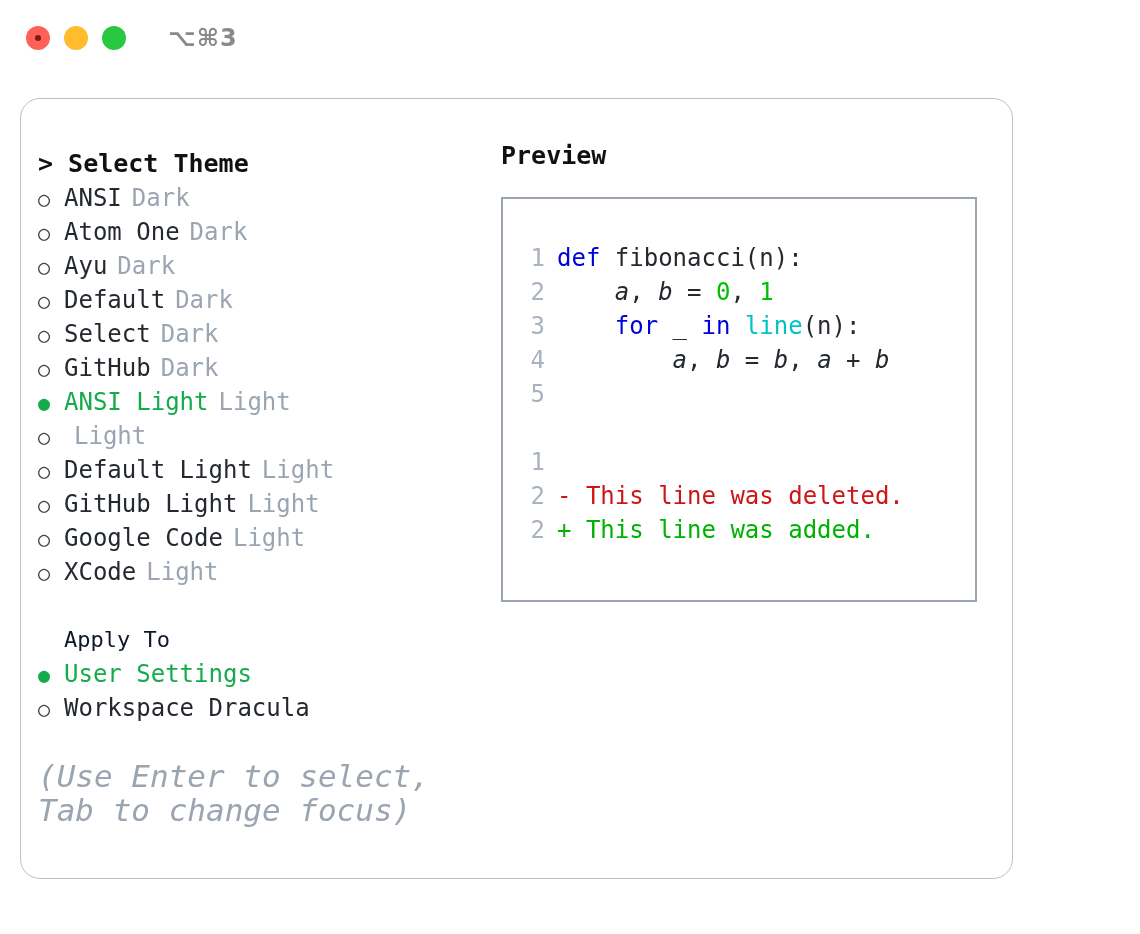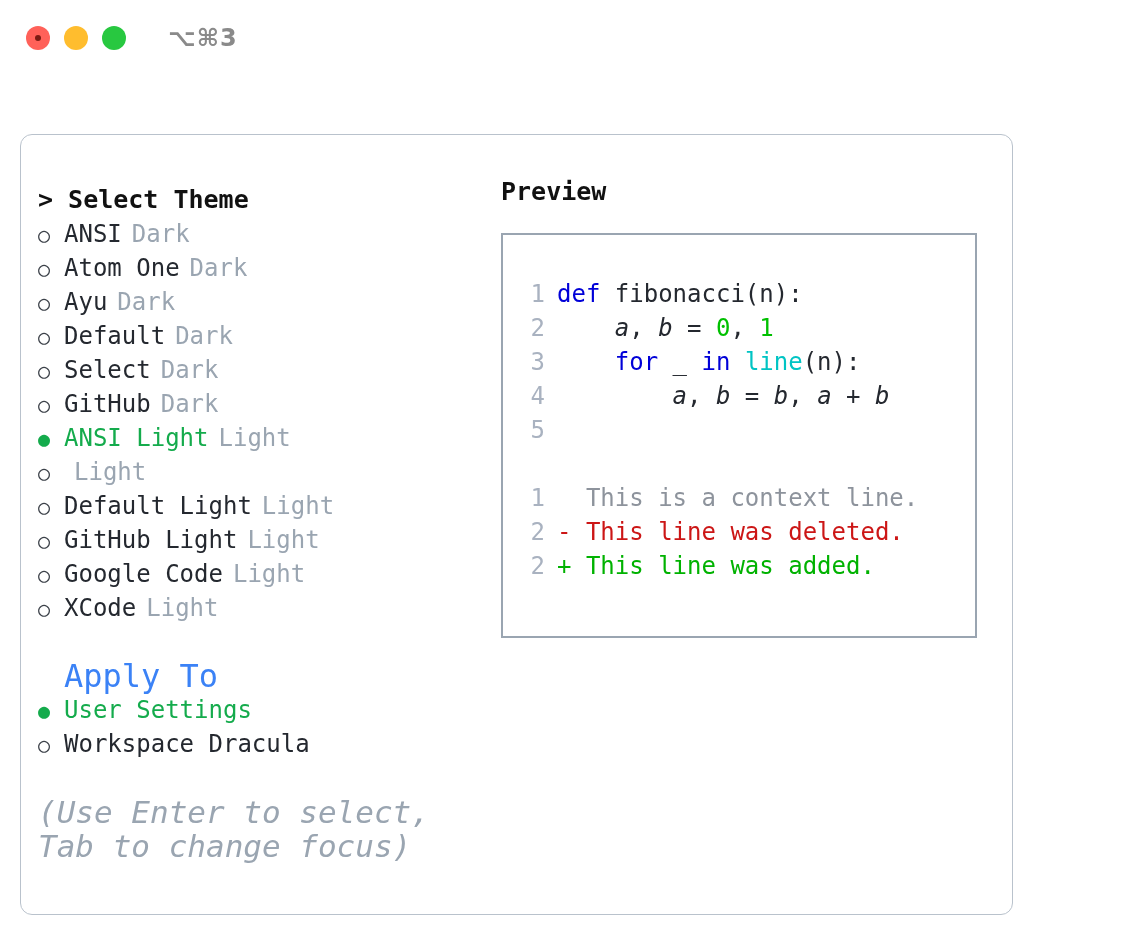--- a/index.html
+++ b/index.html
@@ -47,23 +47,22 @@
     letter-spacing: 1px;
     font-family: "DejaVu Sans", "Liberation Sans", sans-serif;
   }
 
   
   .panel {
     position: absolute;
     left: 20px; top: 98px;
     width: 993px; height: 781px;
     border: 1px solid #b9c2cc;
-    border-radius: 12px;
-    background: #ffffff;
-    margin-top: 36px;
+    border-radius: 20px;
+    background: #ffffff;
   }
 
   .columns {
     position: absolute;
     left: 0; top: 0;
     width: 100%; height: 100%;
   }
 
   
   .left-col {
@@ -97,22 +96,22 @@
     color: #3b4048;
   }
   .bullet.sel { color: #14ab4c; }
   .opt-name { color: #24282f; }
   .opt-row.selected .opt-name { color: #14ab4c; }
   .opt-tag  { color: #9aa5b1; margin-left: 10px; }
   .opt-row.selected .opt-tag { color: #9aa5b1; }
 
   .apply-block { margin-top: 34px; }
   .apply-title {
-    font-size: 32px;
-    color: #3b82f6;
+    font-size: 22px;
+    color: #0f172a;
     line-height: 34px;
     padding-left: 26px;
     white-space: pre;
   }
 
   .hint {
     margin-top: 34px;
     font-size: 31px;
     color: #9aa5b1;
     line-height: 34px;
@@ -223,21 +222,21 @@
         <div class="preview-box">
           <div id="code-block">
               <div class="code-line"><span class="lnum">1</span><span class="code-txt"><span class="tok-kw">def</span><span class="tok-plain"> fibonacci</span><span class="tok-plain">(n):</span></span></div>
               <div class="code-line"><span class="lnum">2</span><span class="code-txt"><span class="tok-plain">    </span><span class="tok-id">a</span><span class="tok-plain">, </span><span class="tok-id">b</span><span class="tok-plain"> = </span><span class="tok-num">0</span><span class="tok-plain">, </span><span class="tok-num">1</span></span></div>
               <div class="code-line"><span class="lnum">3</span><span class="code-txt"><span class="tok-plain">    </span><span class="tok-kw">for</span><span class="tok-plain"> _ </span><span class="tok-kw">in</span><span class="tok-plain"> </span><span class="tok-fn">line</span><span class="tok-plain">(n):</span></span></div>
               <div class="code-line"><span class="lnum">4</span><span class="code-txt"><span class="tok-plain">        </span><span class="tok-id">a</span><span class="tok-plain">, </span><span class="tok-id">b</span><span class="tok-plain"> = </span><span class="tok-id">b</span><span class="tok-plain">, </span><span class="tok-id">a</span><span class="tok-plain"> + </span><span class="tok-id">b</span></span></div>
               <div class="code-line"><span class="lnum">5</span></div>
             </div>
           <div class="code-gap"></div>
           <div id="diff-block">
-              <div class="code-line"><span class="lnum">1</span><span class="diff-ctx"> </span><span class="diff-ctx"> This is a context line.</span></div>
+              <div class="code-line"><span class="lnum">1</span><span class="diff-ctx"> </span></div>
               <div class="code-line"><span class="lnum">2</span><span class="diff-del">-</span><span class="diff-del"> This line was deleted.</span></div>
               <div class="code-line"><span class="lnum">2</span><span class="diff-add">+</span><span class="diff-add"> This line was added.</span></div>
             </div>
         </div>
       </div>
 
     </div>
   </div>
 </div>
 

